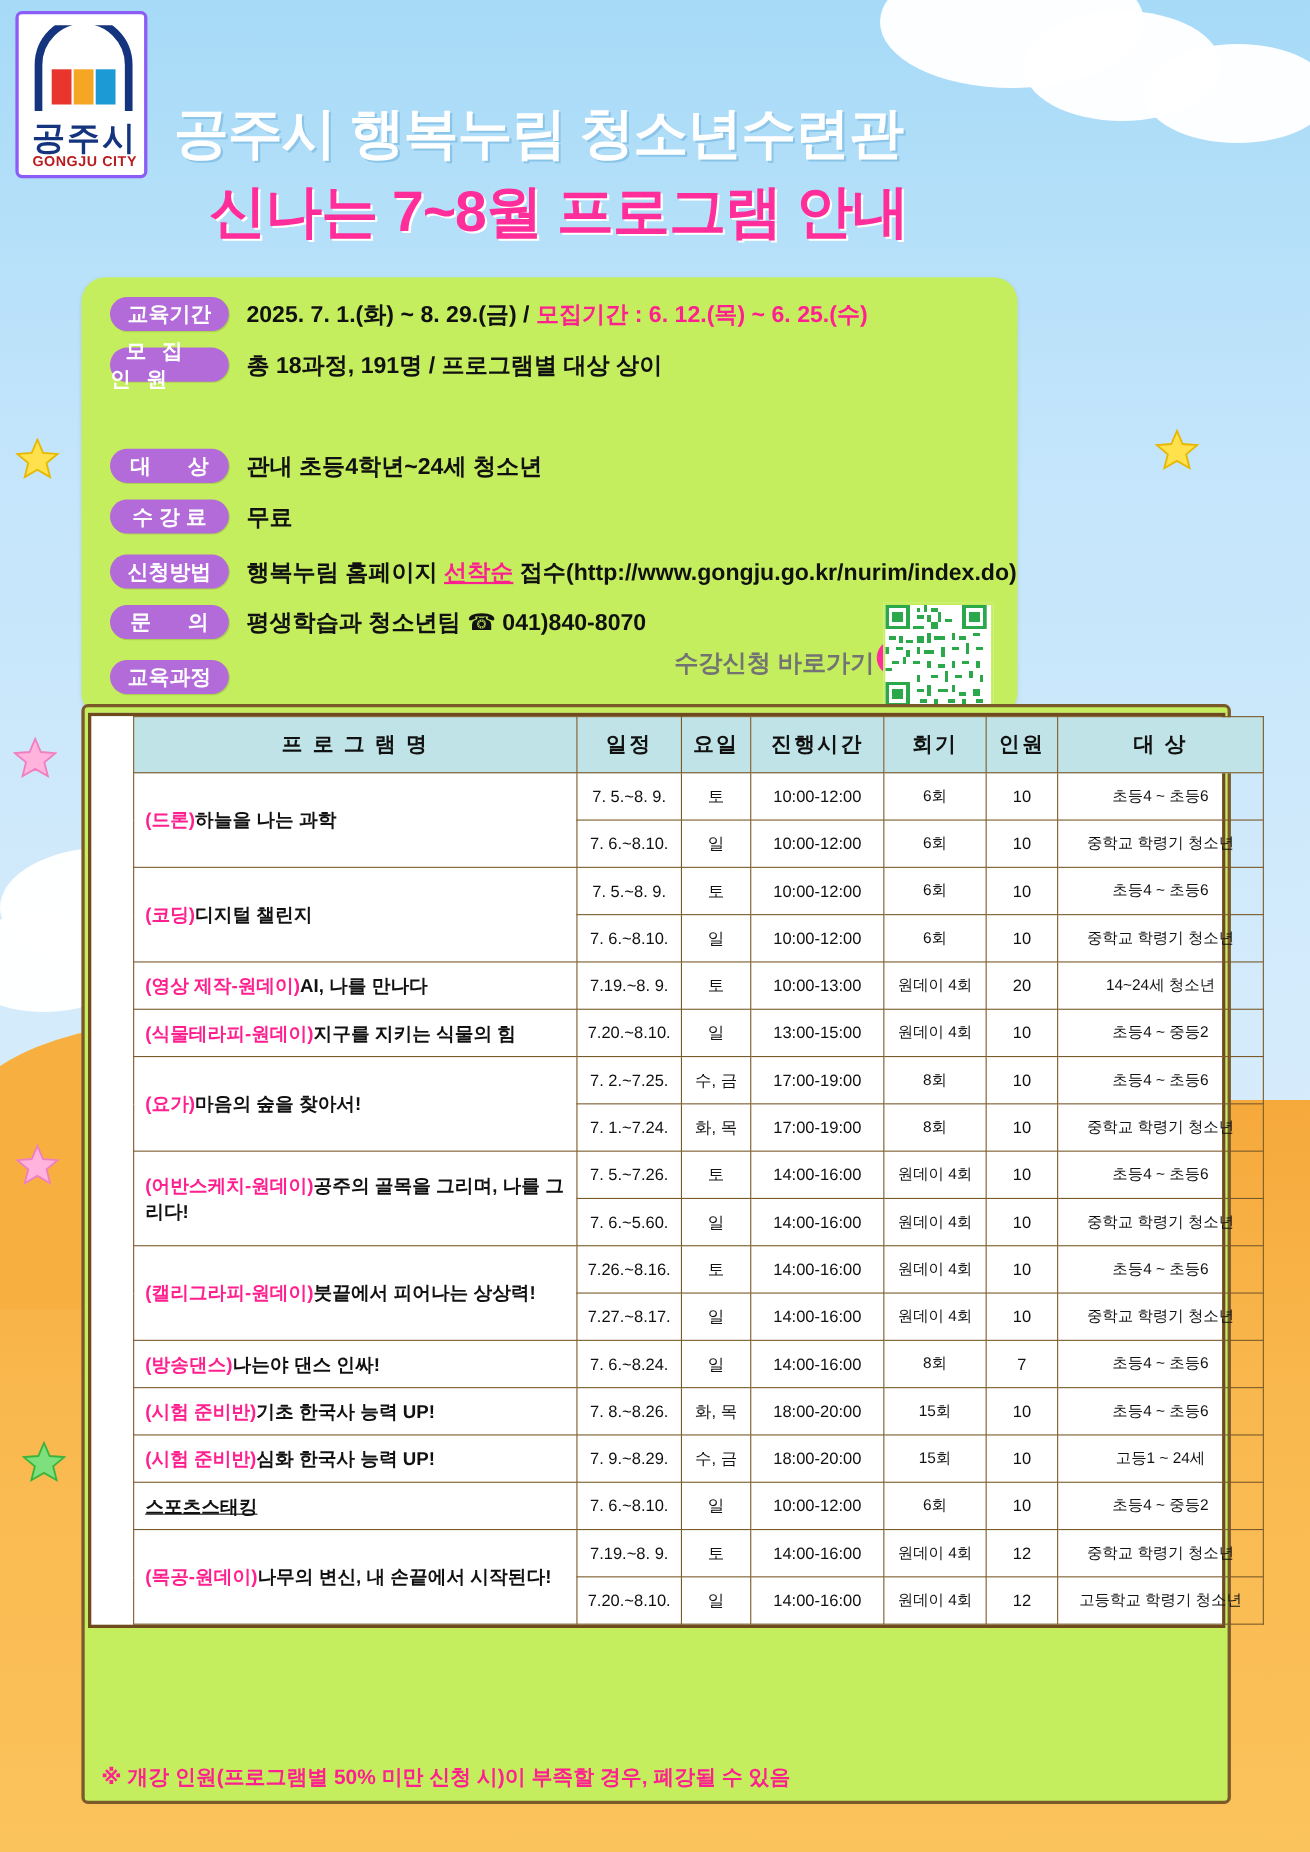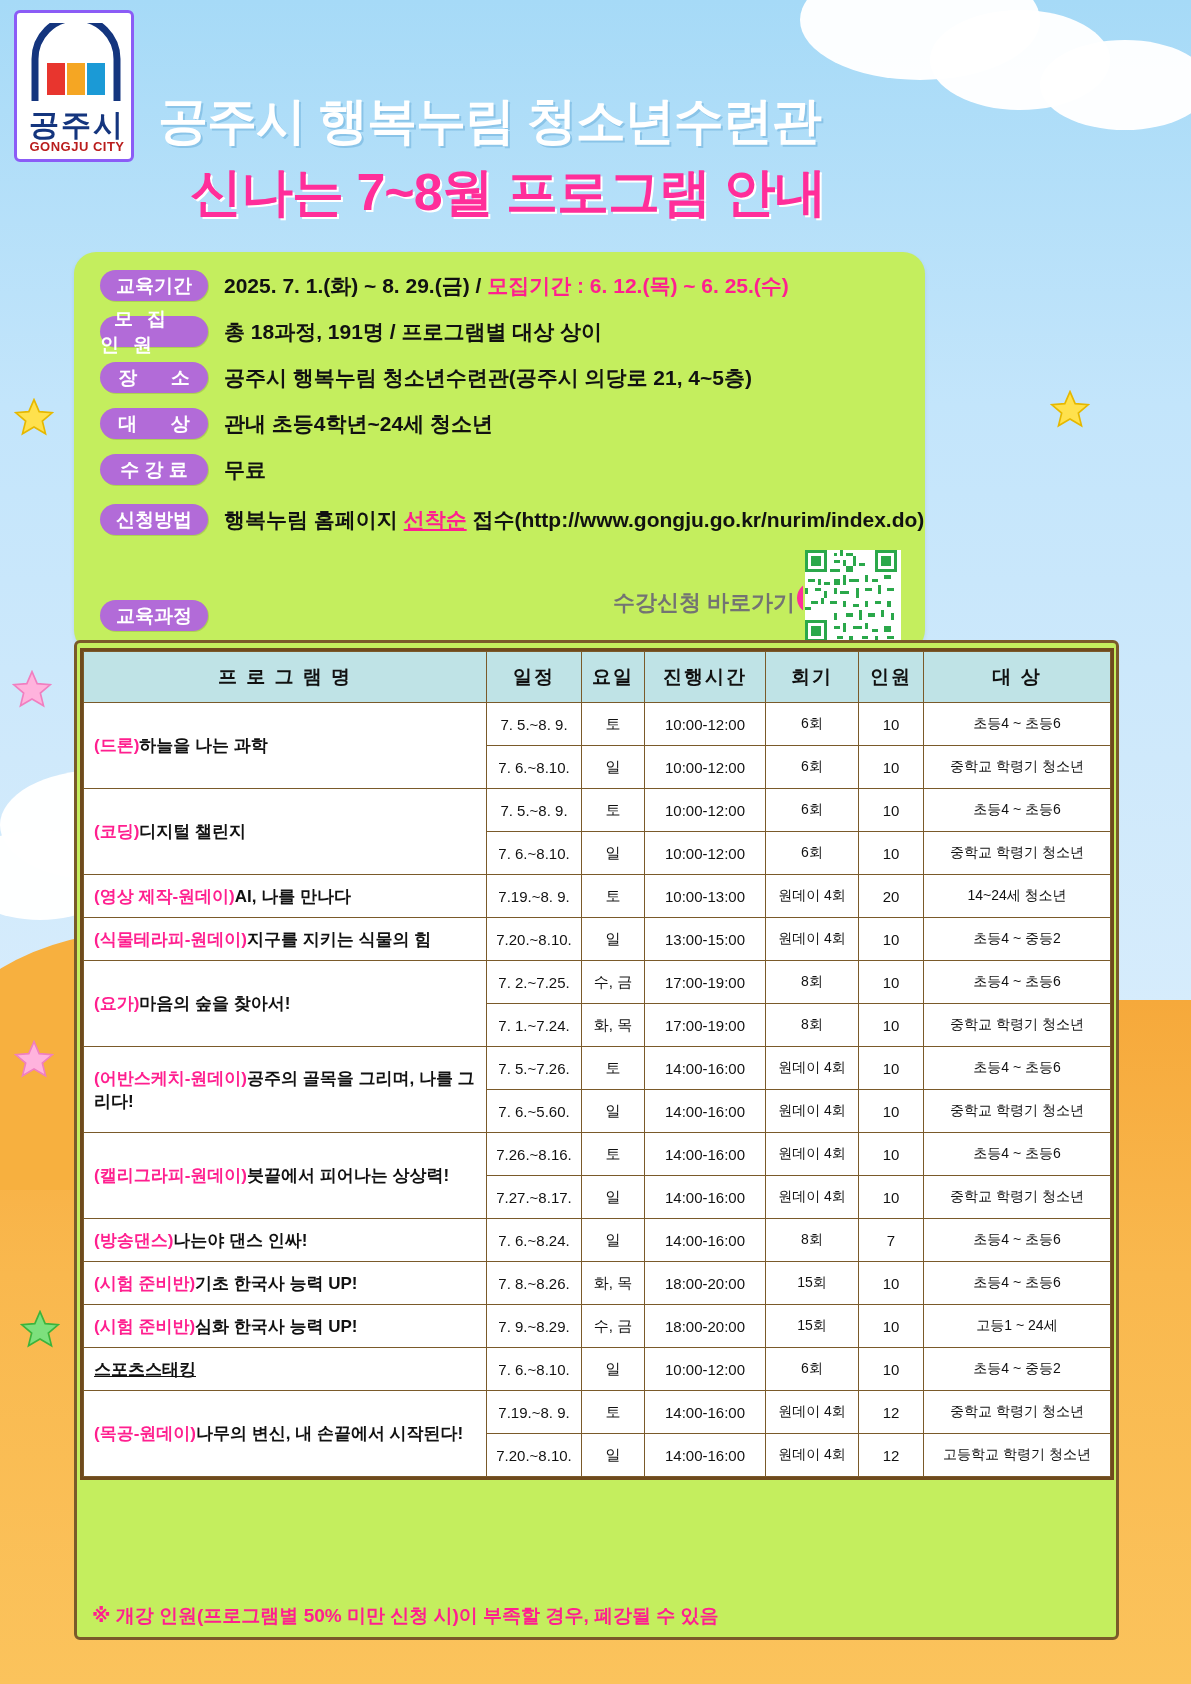--- a/index.html
+++ b/index.html
@@ -45,21 +45,21 @@
   .val{margin-left:16px;font-size:21px;font-weight:bold;color:#111111;white-space:nowrap;text-align:right;}
   .val .pink{color:#ff1f8f;}
   .val .ul{text-decoration:underline;color:#ff1f8f;}
   .qr{position:absolute;right:22px;top:296px;width:96px;height:96px;background:#ffffff;border:2px solid #c4ee5e;}
   .qr svg{display:block}
   .gobtn{position:absolute;right:130px;top:336px;font-size:22px;font-weight:bold;color:#737373;}
   .arrowbox{position:absolute;right:96px;top:330px;width:32px;height:32px;border-radius:50%;background:#ff2e9a;
             color:#fff;font-size:20px;display:flex;align-items:center;justify-content:center;}
   
   .tablewrap{position:absolute;left:80px;top:648px;width:1034px;border:3px solid #6f4a1d;background:#ffffff;box-sizing:border-box;}
-  table{border-collapse:collapse;width:100%;font-size:15px;}
+  table{border-collapse:collapse;width:100%;font-size:15px;margin-left:38px;}
   th,td{border:1px solid #7a5a2a;text-align:center;color:#111;}
   thead th{background:#bfe3e6;height:48px;font-size:19px;font-weight:bold;letter-spacing:2px;}
   td.name{text-align:left;padding-left:10px;font-size:17px;font-weight:bold;}
   td.name .p{color:#ff1f8f;}
   td.name .u{text-decoration:underline;}
   td{height:40px;font-size:15px;}
   td.small{font-size:14px;}
   .note{position:absolute;left:92px;top:1603px;font-size:19px;font-weight:bold;color:#ff1f8f;}
   .panelborder{position:absolute;left:74px;top:640px;width:1045px;height:1000px;border:3px solid #7a5a2a;border-radius:6px;background:#c4ee5e;box-sizing:border-box;}
 </style>
@@ -133,35 +133,35 @@
 
 <div class="panel">
   <div class="row" style="top:18px">
     <div class="tag">교육기간</div>
     <div class="val"><span>2025. 7. 1.(화) ~ 8. 29.(금) / </span><span class="pink">모집기간 : 6. 12.(목) ~ 6. 25.(수)</span></div>
   </div>
   <div class="row" style="top:64px">
     <div class="tag sp">모집인원</div>
     <div class="val">총 18과정, 191명 / 프로그램별 대상 상이</div>
   </div>
-  <div class="row" style="top:110px">
-    <div class="tag sp">장   소</div>
-    <div class="val">공주시 행복누림 청소년수련관(공주시 의당로 21, 4~5층)</div>
-  </div>
   <div class="row" style="top:156px">
     <div class="tag sp">대   상</div>
     <div class="val">관내 초등4학년~24세 청소년</div>
   </div>
   <div class="row" style="top:202px">
     <div class="tag">수 강 료</div>
     <div class="val">무료</div>
   </div>
   <div class="row" style="top:252px">
     <div class="tag">신청방법</div>
     <div class="val"><span>행복누림 홈페이지 </span><span class="ul">선착순</span><span> 접수(http://www.gongju.go.kr/nurim/index.do)</span></div>
+  </div>
+  <div class="row" style="top:298px">
+    <div class="tag sp">문   의</div>
+    <div class="val">평생학습과 청소년팀 ☎ 041)840-8070</div>
   </div>
   <div class="row" style="top:348px">
     <div class="tag">교육과정</div>
   </div>
 
   <div class="gobtn">수강신청 바로가기</div>
   <div class="arrowbox">➜</div>
   <div class="qr">
     <svg width="92" height="92" viewBox="0 0 29 29" shape-rendering="crispEdges">
       <rect width="29" height="29" fill="#fff"></rect>

